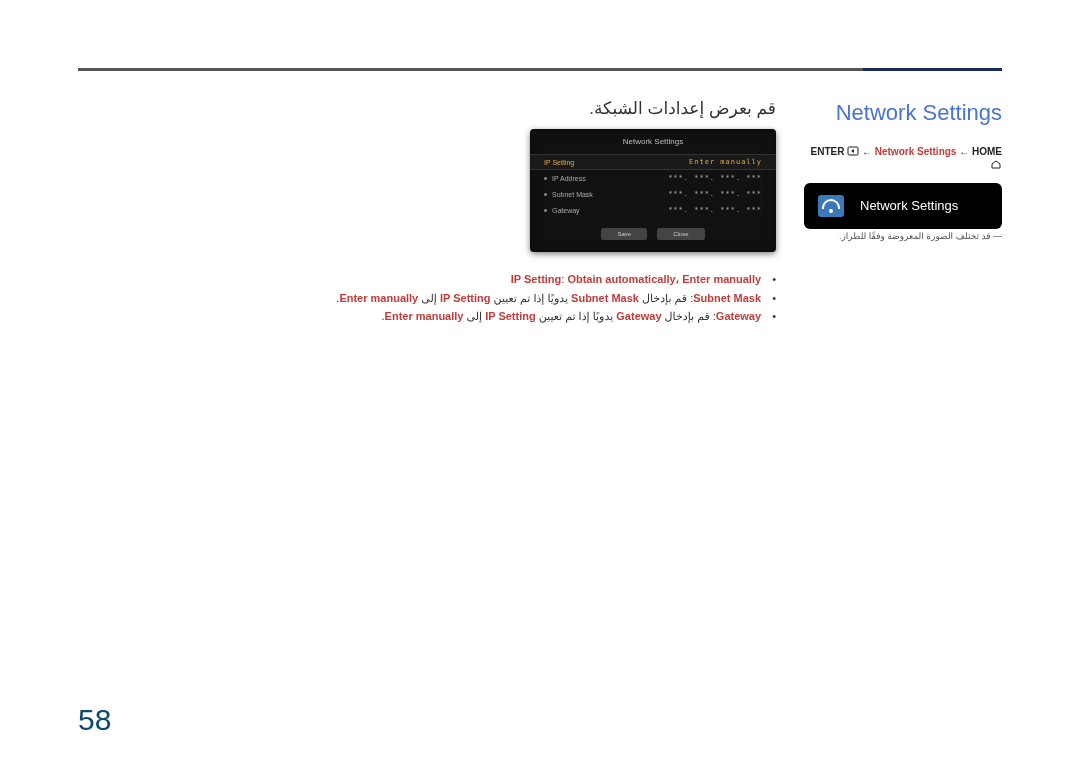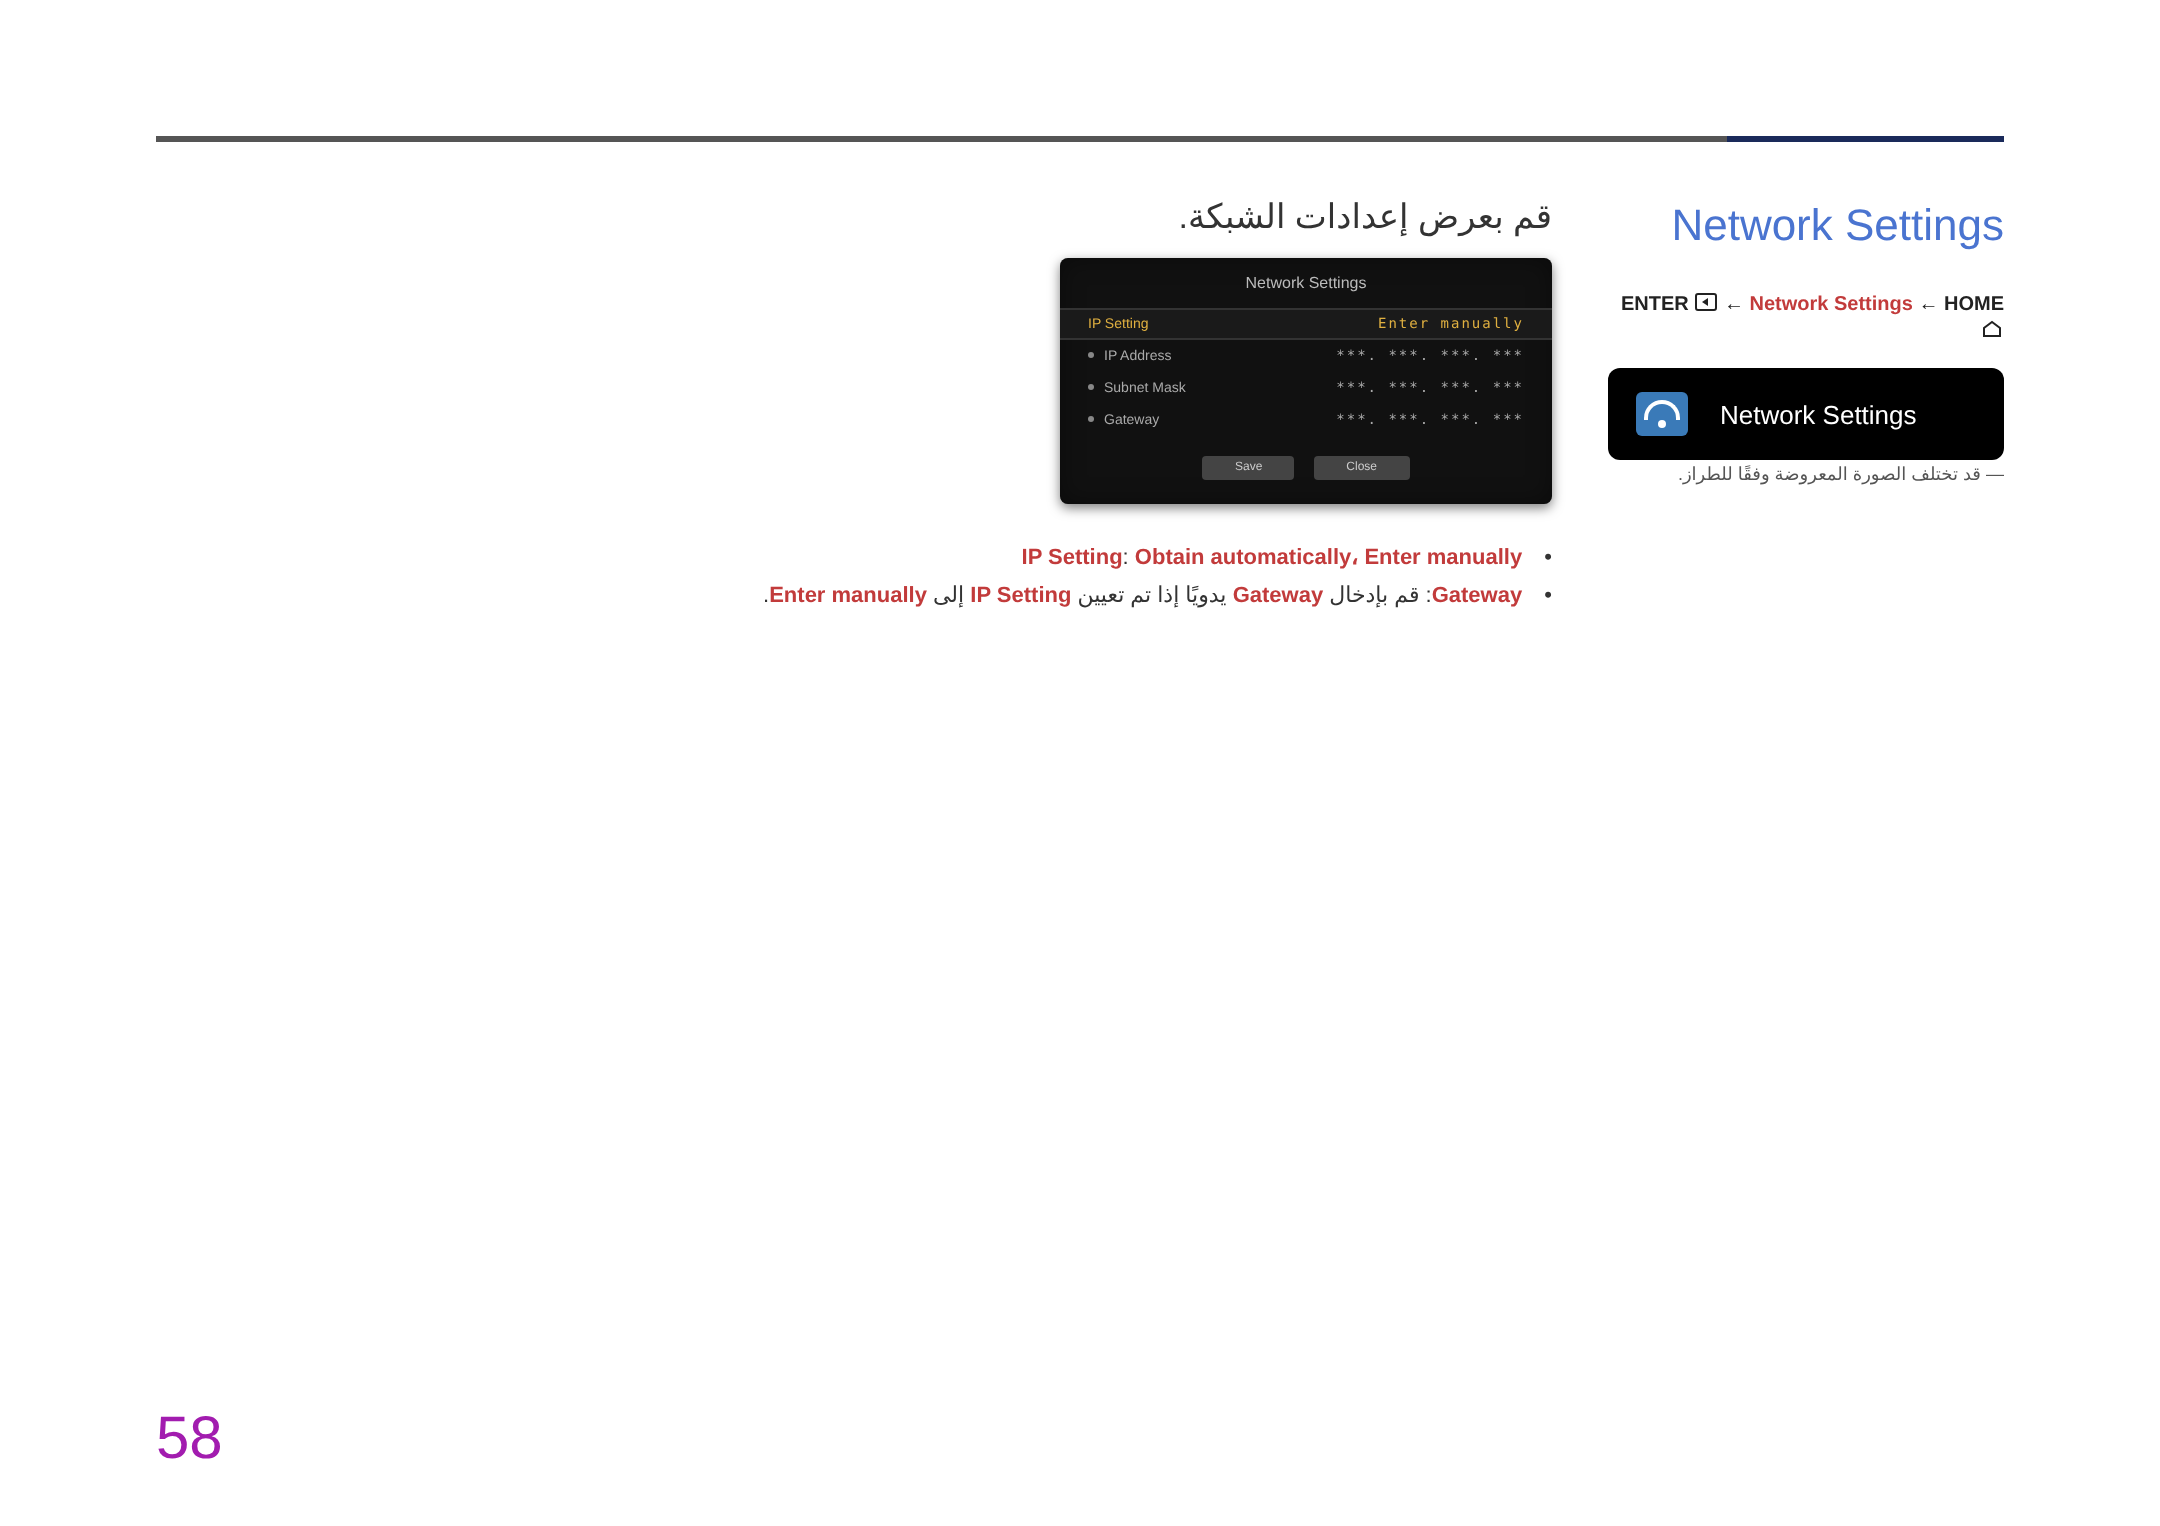--- a/index.html
+++ b/index.html
@@ -17,21 +17,21 @@
     left: 78px;
     right: 78px;
     height: 3px;
     background: linear-gradient(to right, #555 0%, #555 85%, #1a2a5a 85%, #1a2a5a 100%);
   }
   .page-number {
     position: absolute;
     left: 78px;
     bottom: 26px;
     font-size: 30px;
-    color: #a21caf;
+    color: #0c4a6e;
     font-weight: 300;
   }
   .right-col {
     position: absolute;
     right: 78px;
     top: 100px;
     width: 198px;
   }
   .section-title {
     color: #4a74d0;
@@ -268,16 +268,20 @@
     </div>
   </div>
 
   <div class="bullets">
     <div class="bullet-line">
       <span class="marker">•</span>
       <span class="red">IP Setting</span><span>: </span><span class="red">Obtain automatically، Enter manually</span>
     </div>
     <div class="bullet-line">
       <span class="marker">•</span>
+      <span class="red">Subnet Mask</span><span>: قم بإدخال </span><span class="red">Subnet Mask</span><span> يدويًا إذا تم تعيين </span><span class="red">IP Setting</span><span> إلى </span><span class="red">Enter manually</span><span>.</span>
+    </div>
+    <div class="bullet-line">
+      <span class="marker">•</span>
       <span class="red">Gateway</span><span>: قم بإدخال </span><span class="red">Gateway</span><span> يدويًا إذا تم تعيين </span><span class="red">IP Setting</span><span> إلى </span><span class="red">Enter manually</span><span>.</span>
     </div>
   </div>
 </div>
 
 </body></html>

